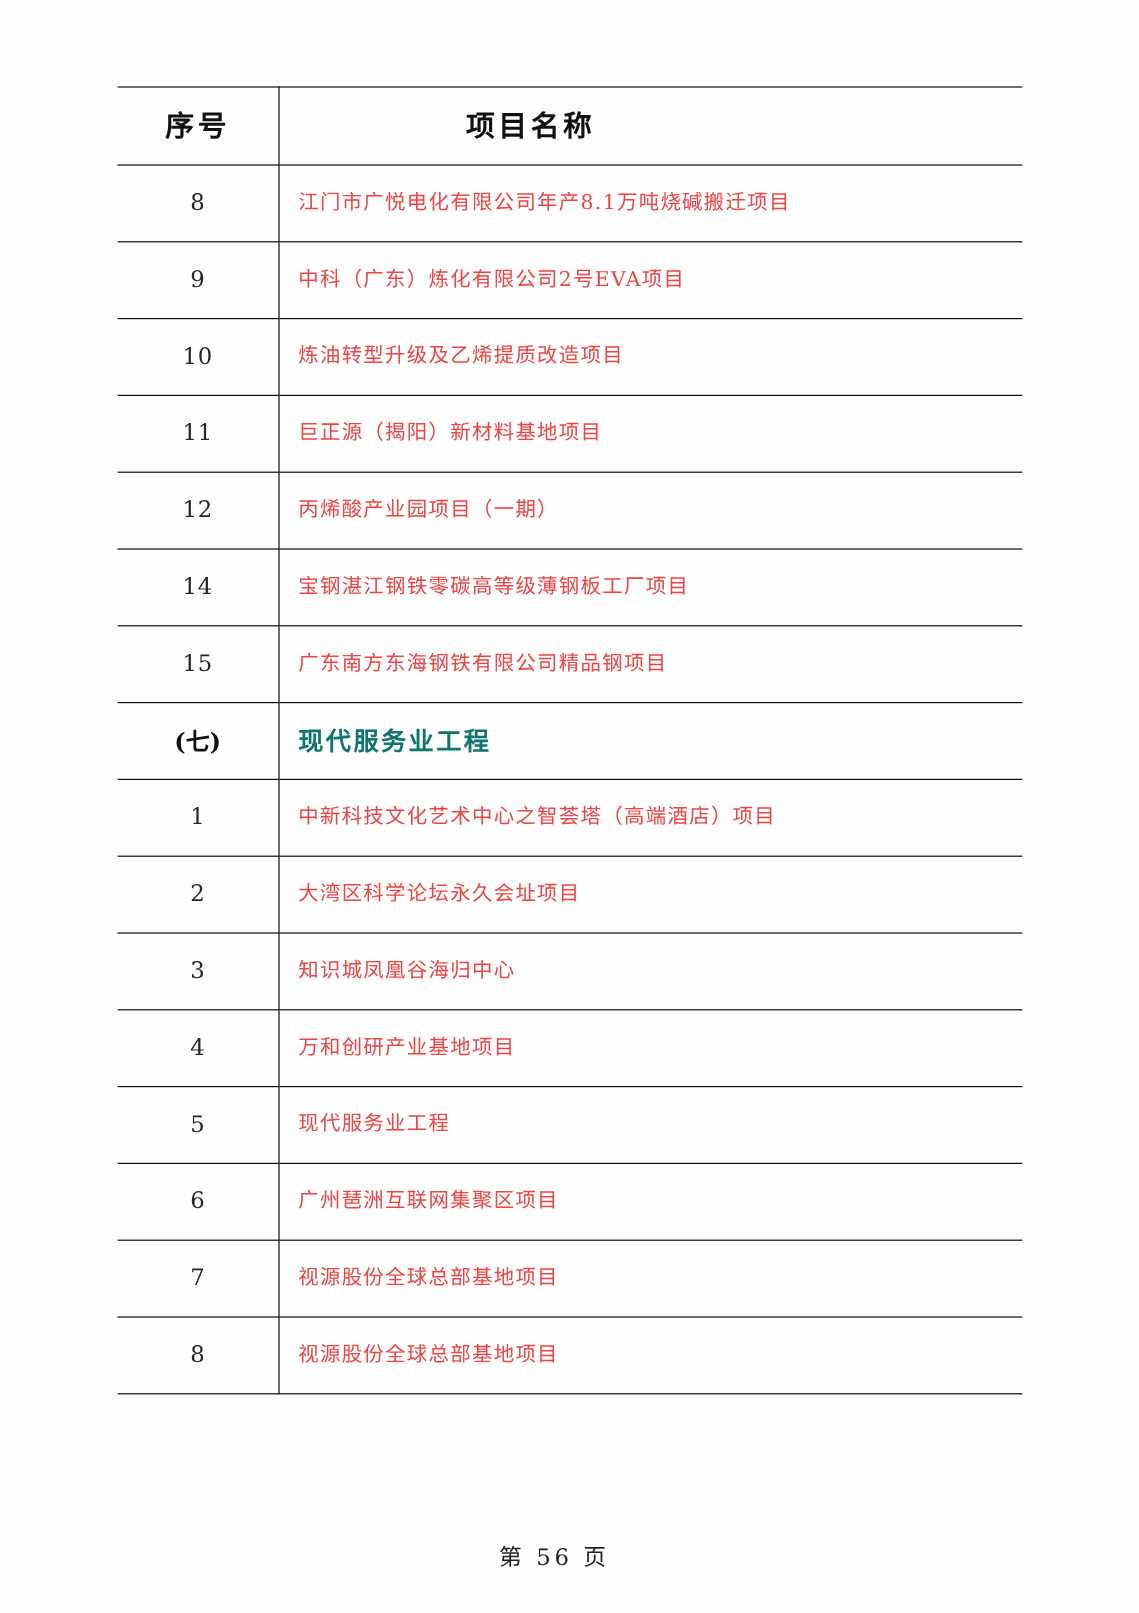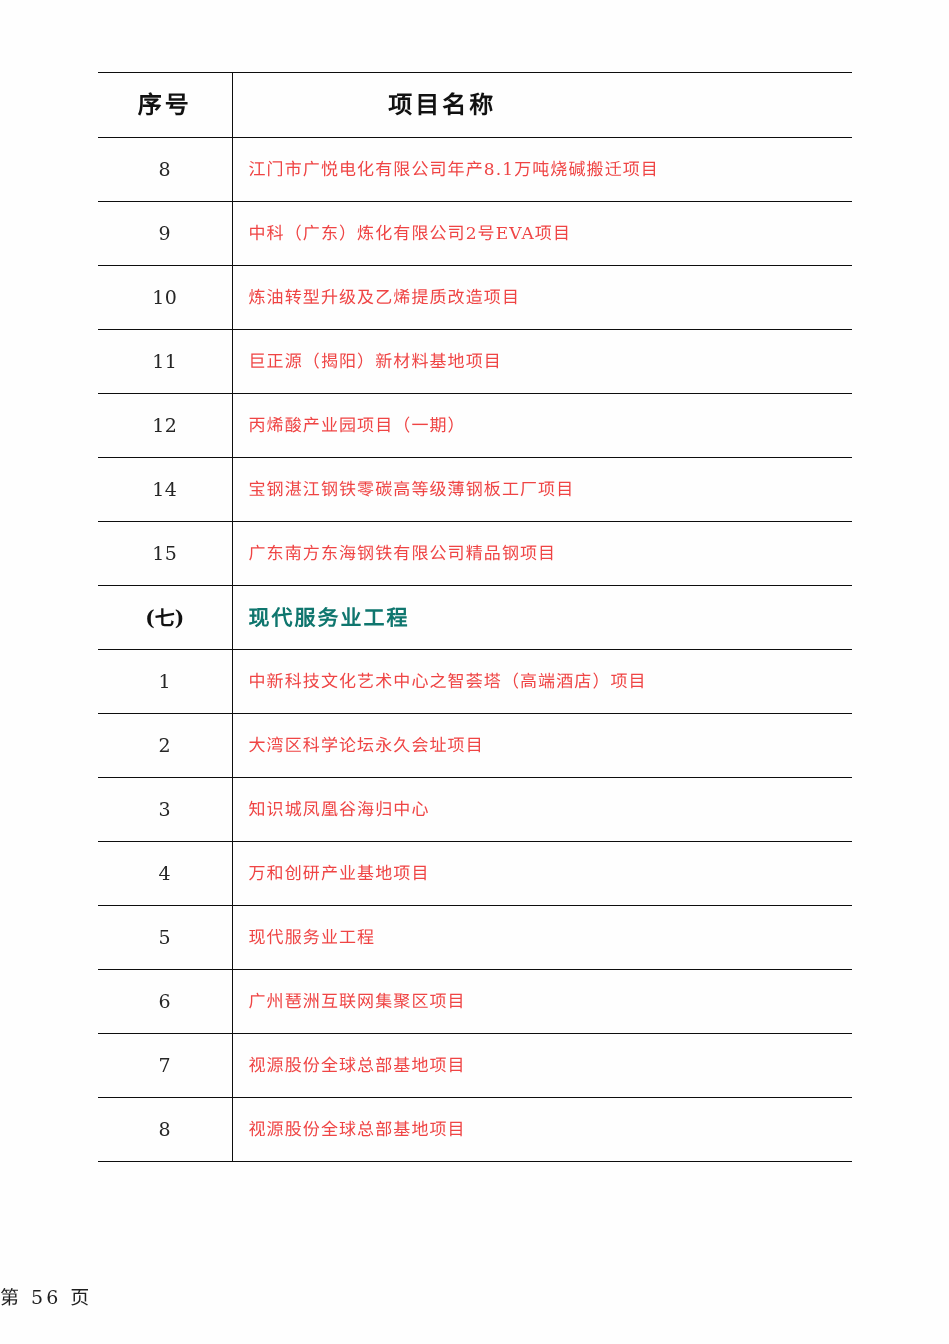--- a/index.html
+++ b/index.html
@@ -113,21 +113,21 @@
     color: #0f766e;
     letter-spacing: 2px;
   }
 
   
   #page-footer {
     position: absolute;
     left: 0;
     top: 1282px;
     width: 924px;
-    text-align: left;
+    text-align: center;
   }
   #page-footer .footer-text {
     font-family: "DejaVu Serif", "Liberation Serif", serif;
     font-size: 19px;
     color: #1f1f1f;
     letter-spacing: 3px;
   }
 </style>
 </head>
 <body>

